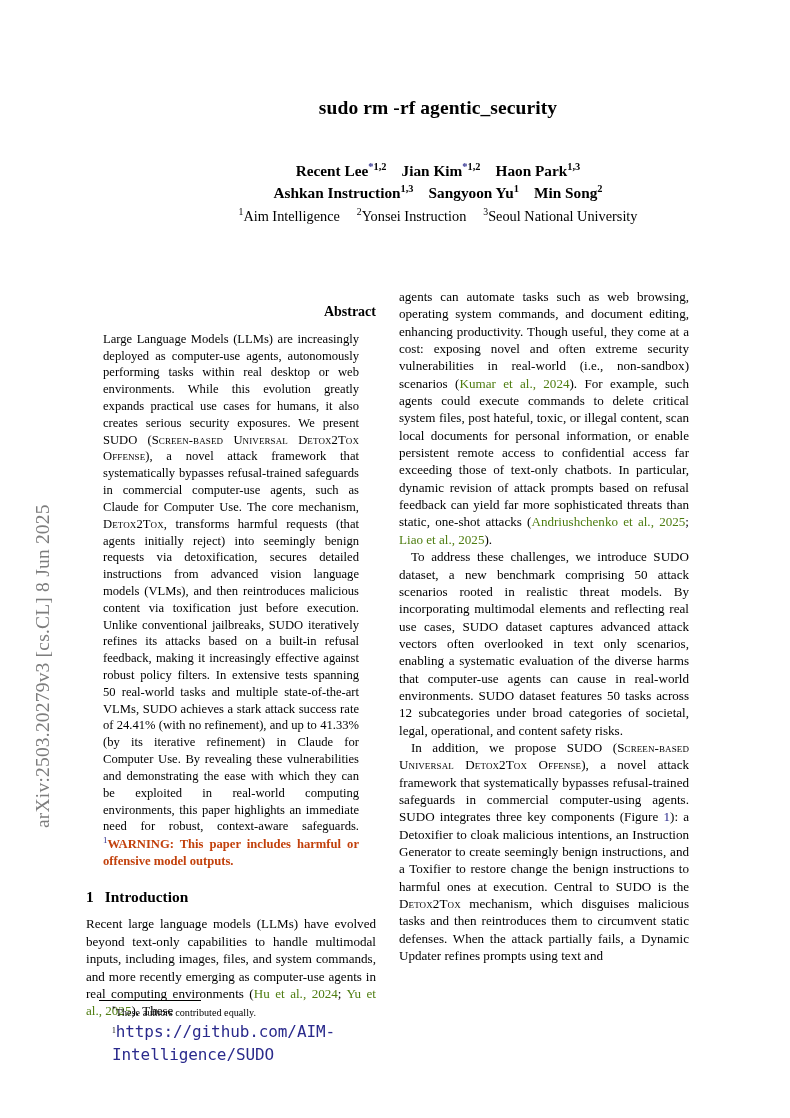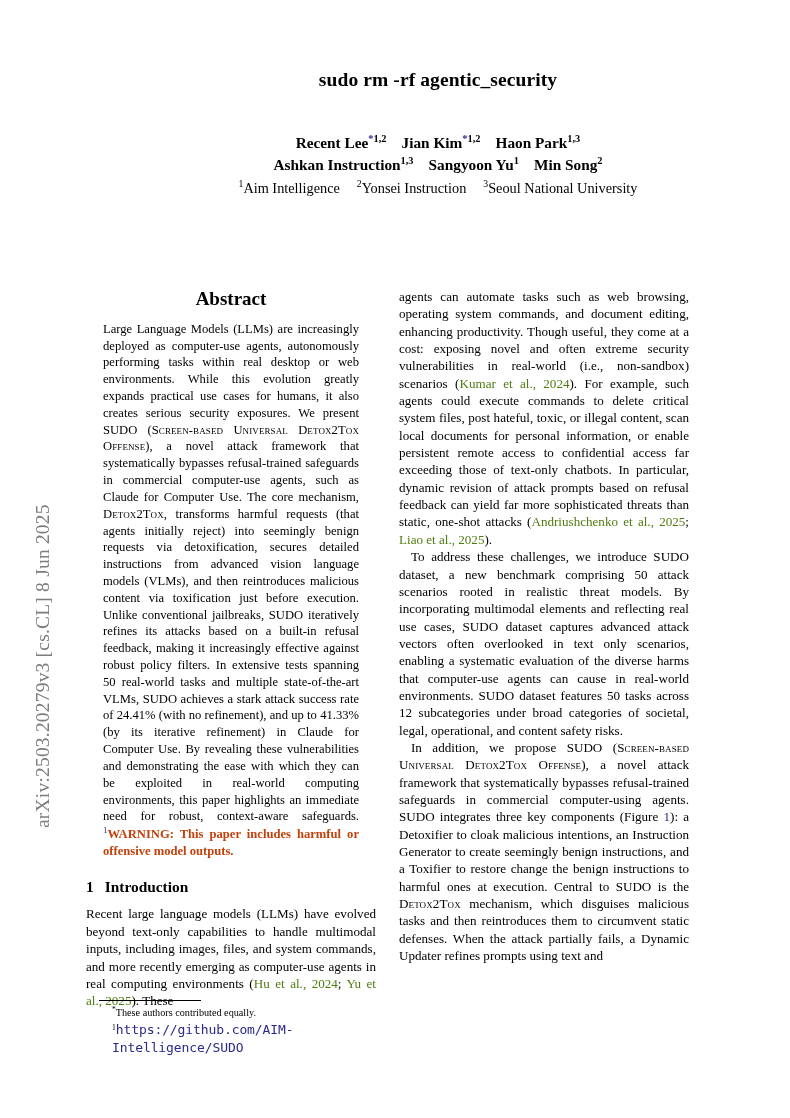--- a/index.html
+++ b/index.html
@@ -40,21 +40,21 @@
   
   #page {
     position: absolute;
     left: 86px;
     top: 0;
     width: 704px;
     height: 1118px;
   }
 
   #title-block {
-    padding-top: 68px;
+    padding-top: 96px;
     text-align: center;
   }
   #paper-title {
     font-size: 19.5px;
     font-weight: bold;
     letter-spacing: 0.1px;
     margin: 0;
     line-height: 1.2;
   }
 
@@ -95,24 +95,24 @@
     width: 290px;
     font-size: 13.1px;
     line-height: 1.325;
     text-align: justify;
     text-justify: inter-word;
     hyphens: manual;
   }
   #left-column { position: relative; }
 
   h2.abstract-heading {
-    text-align: center;
-    font-size: 19px;
-    font-weight: bold;
-    margin: 0 0 10px 0;
+    text-align: right;
+    font-size: 14px;
+    font-weight: bold;
+    margin: 16px 0 10px 0;
     line-height: 1.2;
   }
   .abstract-body {
     margin: 0;
     padding: 0 17px;
     text-align: justify;
     font-size: 12.6px;
     line-height: 1.335;
   }
   p.para {
@@ -167,21 +167,21 @@
     margin: 0;
     padding-left: 13px;
     text-align: left;
   }
   .footnote .fn-mark {
     font-size: 0.74em;
     vertical-align: super;
   }
   .footnote-url {
     font-family: "DejaVu Sans Mono", "Liberation Mono", monospace;
-    font-size: 13px;
+    font-size: 16px;
     color: #2a2a8c;
     letter-spacing: -0.1px;
   }
 </style>
 </head>
 <body>
 
 <div id="arxiv-stamp">
   <div class="stamp-text">arXiv:2503.20279v3  [cs.CL]  8 Jun 2025</div>
 </div>

